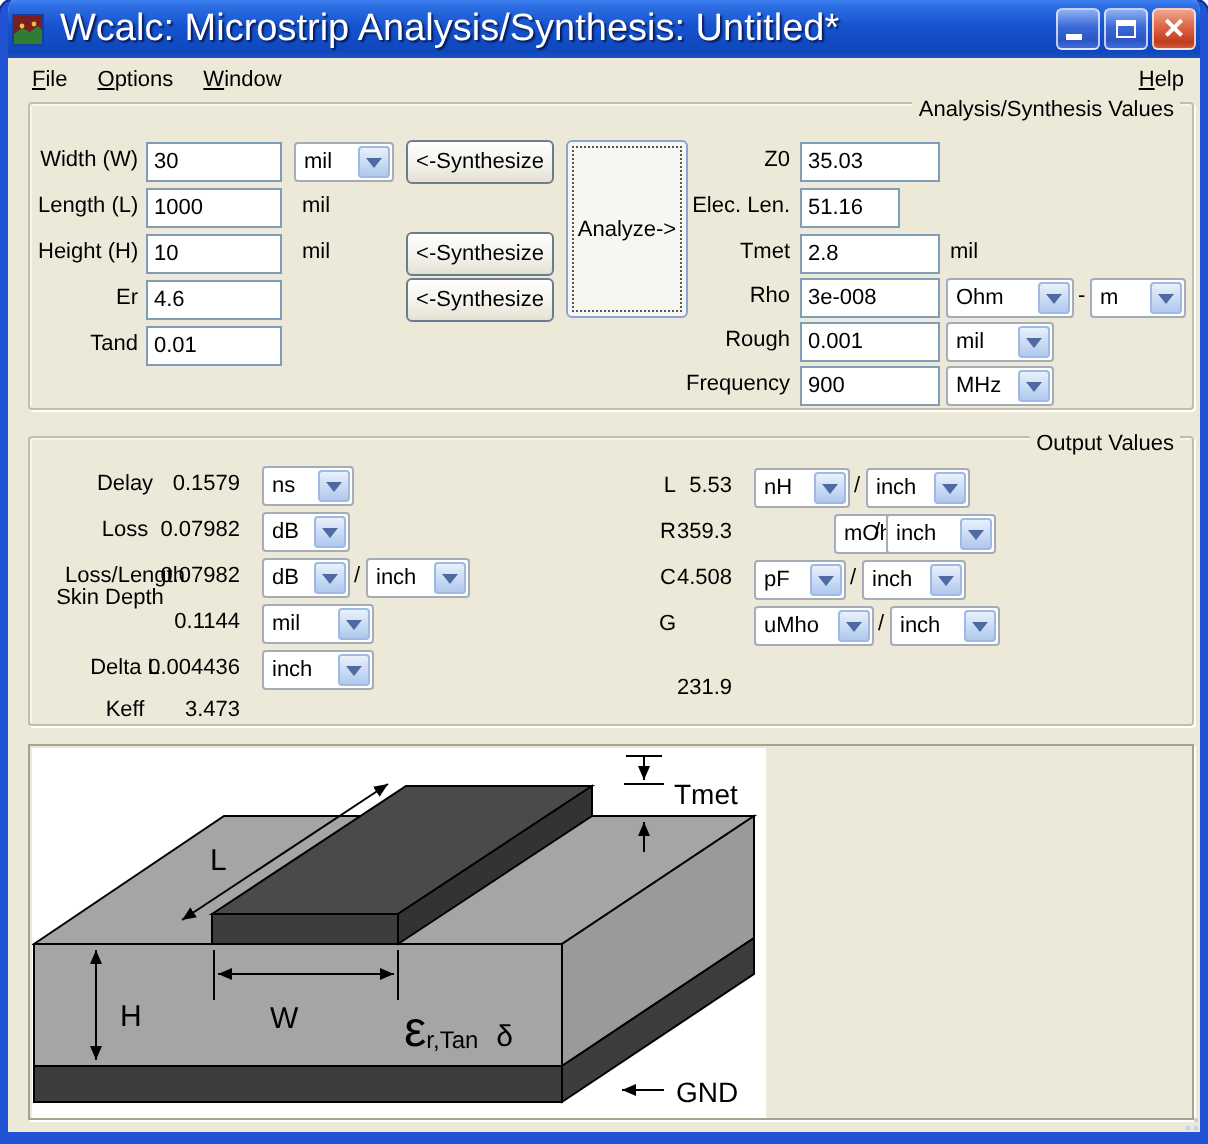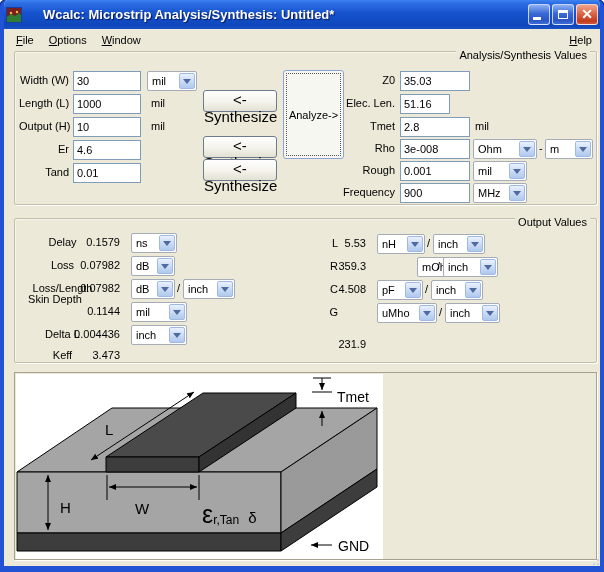--- a/index.html
+++ b/index.html
@@ -17,21 +17,21 @@
 
   
   .titlebar {
     position:absolute; left:-4px; top:0; width:604px; height:29px;
     background:linear-gradient(180deg,#3C83F1 0%,#2E6FE4 10%,#1553CE 45%,#0F47BB 88%,#1A52C6 100%);
     border-radius:7px 7px 0 0;
     display:flex; align-items:center;
   }
   .app-icon { width:16px; height:16px; margin-left:6px; flex:0 0 auto; }
   .title-text {
-    margin-left:21px; color:#fff; font-weight:bold; font-size:13px;
+    margin-left:8px; color:#fff; font-weight:normal; font-size:19px;
     text-shadow:1px 1px 1px rgba(0,0,40,.7); white-space:nowrap;
   }
   .winbtns { position:absolute; right:6px; top:4px; display:flex; gap:2px; }
   .winbtn {
     width:22px; height:21px; border-radius:3px; border:1px solid rgba(255,255,255,.7);
     position:relative; cursor:default;
   }
   .btn-blue { background:linear-gradient(180deg,#8DB0F4 0%,#3969D6 45%,#2B55C4 80%,#3E6CD8 100%); }
   .btn-red  { background:linear-gradient(180deg,#F0A58E 0%,#DD6547 45%,#C03C1F 85%,#D25A3C 100%); }
   .glyph-min { position:absolute; left:4px; bottom:4px; width:8px; height:3px; background:#fff; }
@@ -72,22 +72,22 @@
     flex:0 0 auto; width:16px; height:16px; margin:1px;
     background:linear-gradient(180deg,#E9F1FC 0%,#C9DAF4 55%,#AFC9ED 100%);
     border:1px solid #9EBAE4; border-radius:2px;
     display:flex; align-items:center; justify-content:center;
   }
   .chev { width:0; height:0; border-left:4px solid transparent; border-right:4px solid transparent; border-top:5px solid #4F6A9E; }
 
   .xpbtn {
     position:absolute; border:1px solid #6E7B8F; border-radius:3px;
     background:linear-gradient(180deg,#FEFEFD 0%,#F4F3EC 55%,#E3E1D3 100%);
-    font-family:"Liberation Sans", sans-serif; font-size:15px; color:#000;
-    text-align:center; cursor:default;margin-top:20px;
+    font-family:"Liberation Sans", sans-serif; font-size:11px; color:#000;
+    text-align:center; cursor:default;
   }
   .analyze-btn {
     position:absolute; border:1px solid #8CA3D6; border-radius:3px;
     background:#F7F7F2; outline:1px dotted #555; outline-offset:-4px;
     font-family:"Liberation Sans", sans-serif; font-size:11px; text-align:center;
   }
 
   
   .diagframe {
     position:absolute; left:10px; top:372px; width:583px; height:188px;
@@ -141,21 +141,21 @@
       <span class="cfield">mil</span>
         <span class="cbtn">
           <i class="chev"></i>
         </span>
     </span>
 
     <span class="lab r-align" style="left:4px;  top:45px;  width:50px;">Length (L)</span>
     <input class="xpinput" style="left: 58px; top: 42px; width: 68px;" value="1000">
     <span class="lab" style="left:136px; top:45px;">mil</span>
 
-    <span class="lab r-align" style="left:4px;  top:68px;  width:50px;">Output (H)</span>
+    <span class="lab r-align" style="left:4px;  top:68px;  width:50px;">Height (H)</span>
     <input class="xpinput" style="left: 58px; top: 65px; width: 68px;" value="10">
     <span class="lab" style="left:136px; top:68px;">mil</span>
 
     <span class="lab r-align" style="left:4px;  top:91px;  width:50px;">Er</span>
     <input class="xpinput" style="left: 58px; top: 88px; width: 68px;" value="4.6">
 
     <span class="lab r-align" style="left:4px;  top:114px; width:50px;">Tand</span>
     <input class="xpinput" style="left: 58px; top: 111px; width: 68px;" value="0.01">
 
     <button class="xpbtn" style="left:188px; top:18px; width:74px; height:22px;">&lt;-Synthesize</button>

